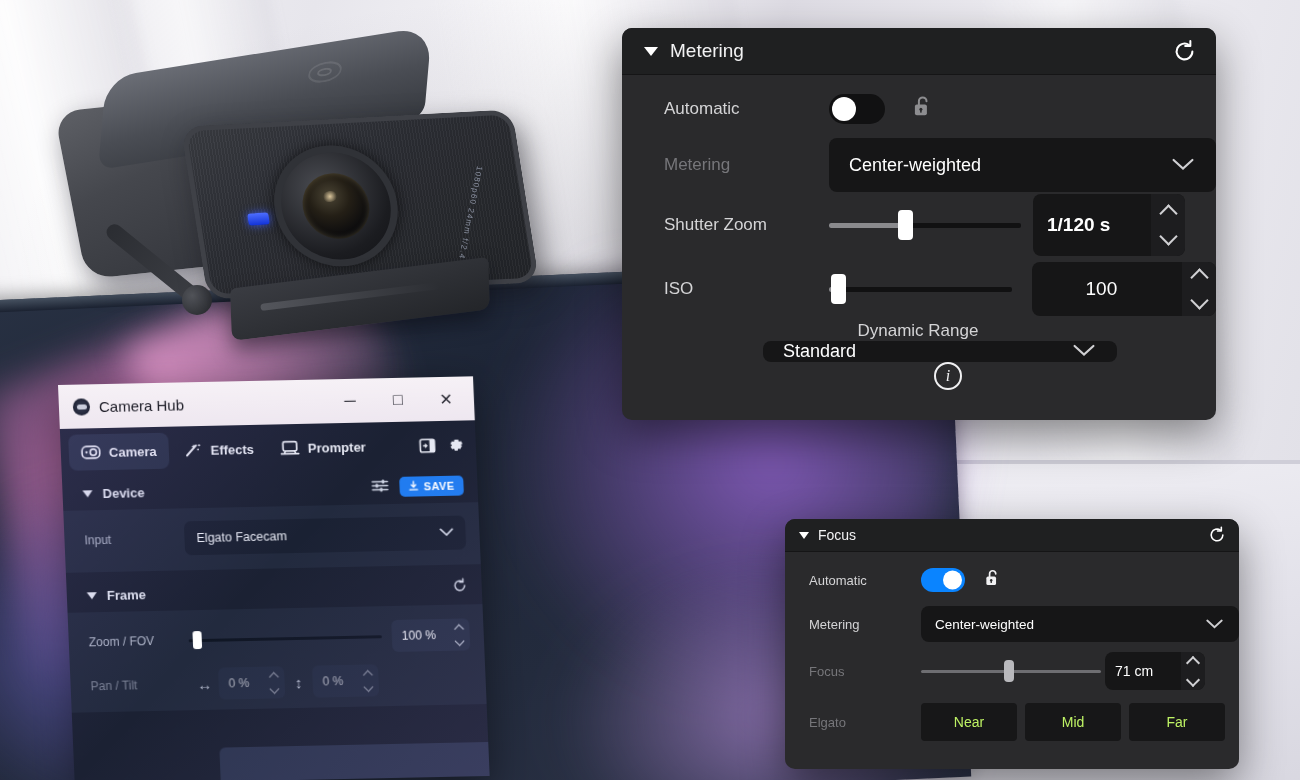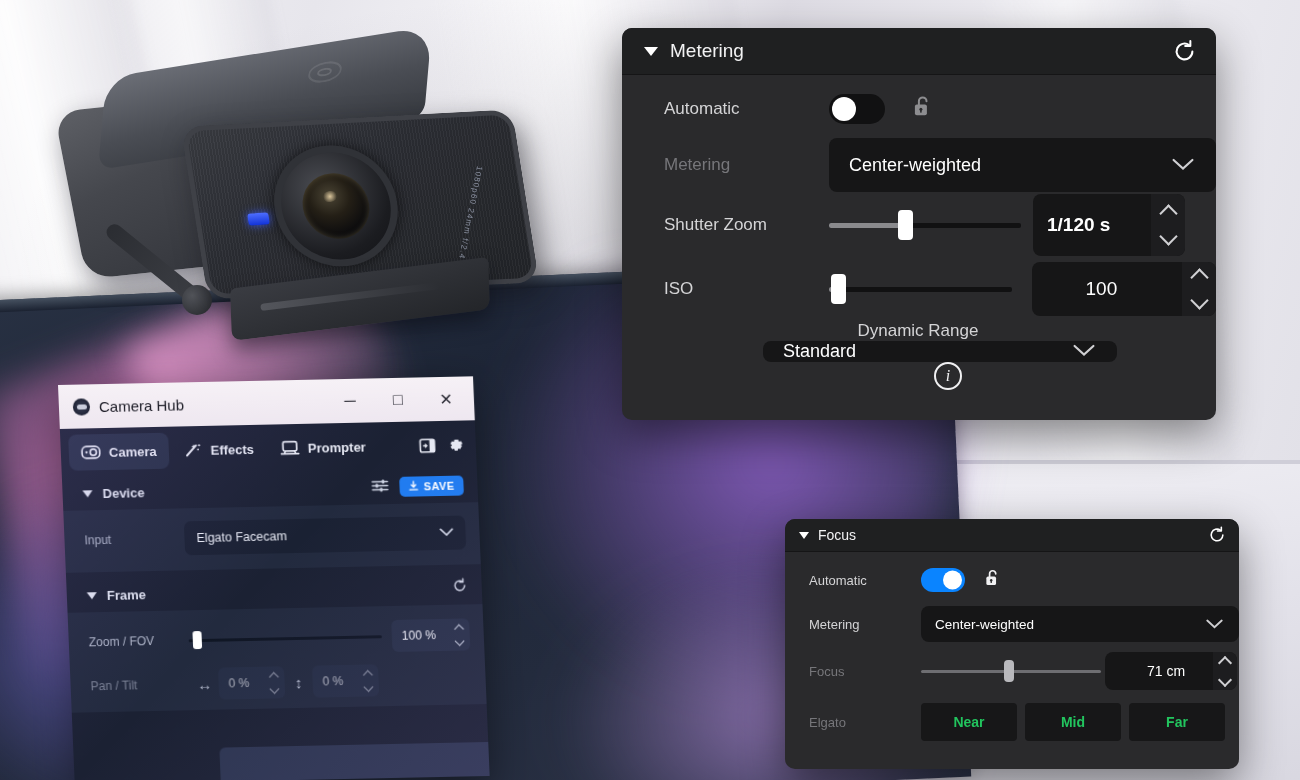--- a/index.html
+++ b/index.html
@@ -190,22 +190,22 @@
   .stepper .up,.stepper .dn{border-left:2px solid #d0d0d3;border-bottom:2px solid #d0d0d3;}
   .stepper .up{transform:rotate(135deg);}
   .stepper .dn{transform:rotate(-45deg);}
 
   .info-icon{
     border-radius:50%;border:2px solid #f0f0f2;color:#f0f0f2;
     display:flex;align-items:center;justify-content:center;font-style:italic;
     font-family:"Liberation Serif",serif;cursor:pointer;flex:none;
   }
   .preset-btn{
-    background:#171718;border-radius:4px;color:#22c55e;
-    display:flex;align-items:center;justify-content:center;cursor:pointer;font-weight:bold;
+    background:#171718;border-radius:4px;color:#bef264;
+    display:flex;align-items:center;justify-content:center;cursor:pointer;
   }
 
   
   #exposure{left:622px;top:28px;width:594px;height:392px;}
   #exposure .panel-head{height:46px;padding:0 18px 0 22px;}
   #exposure .panel-title{font-size:19px;}
   #exposure .panel-body{padding:6px 0 0 0;}
   #exposure .row{height:56px;padding:0 0 0 42px;}
   #exposure .row-label{font-size:17px;width:165px;flex:none;}
 
@@ -612,21 +612,21 @@
         </span>
       </span>
     </div>
 
     <div class="row" style="height:50px;">
       <span class="row-label dim">Focus</span>
       <span class="slider" id="focSlider" style="width:180px;height:22px;">
         <span class="track" style="height:3px;background:#6e6e72;"></span>
         <span class="thumb" id="focThumb" style="width: 10px; height: 22px; background: rgb(185, 185, 189); left: 83.3px;"></span>
       </span>
-      <span class="numfield" style="width:100px;height:38px;font-size:14px;margin-left:4px;padding-left:32px;">
+      <span class="numfield" style="width:100px;height:38px;font-size:14px;margin-left:4px;">
         <span class="val" style="padding-left:10px;">71 cm</span>
         <span class="stepper" style="width:24px;gap:7px;">
           <i class="up" style="display:block;width:8px;height:8px;"></i>
           <i class="dn" style="display:block;width:8px;height:8px;"></i>
         </span>
       </span>
     </div>
 
     <div class="row" style="height:52px;">
       <span class="row-label dim">Elgato</span>

